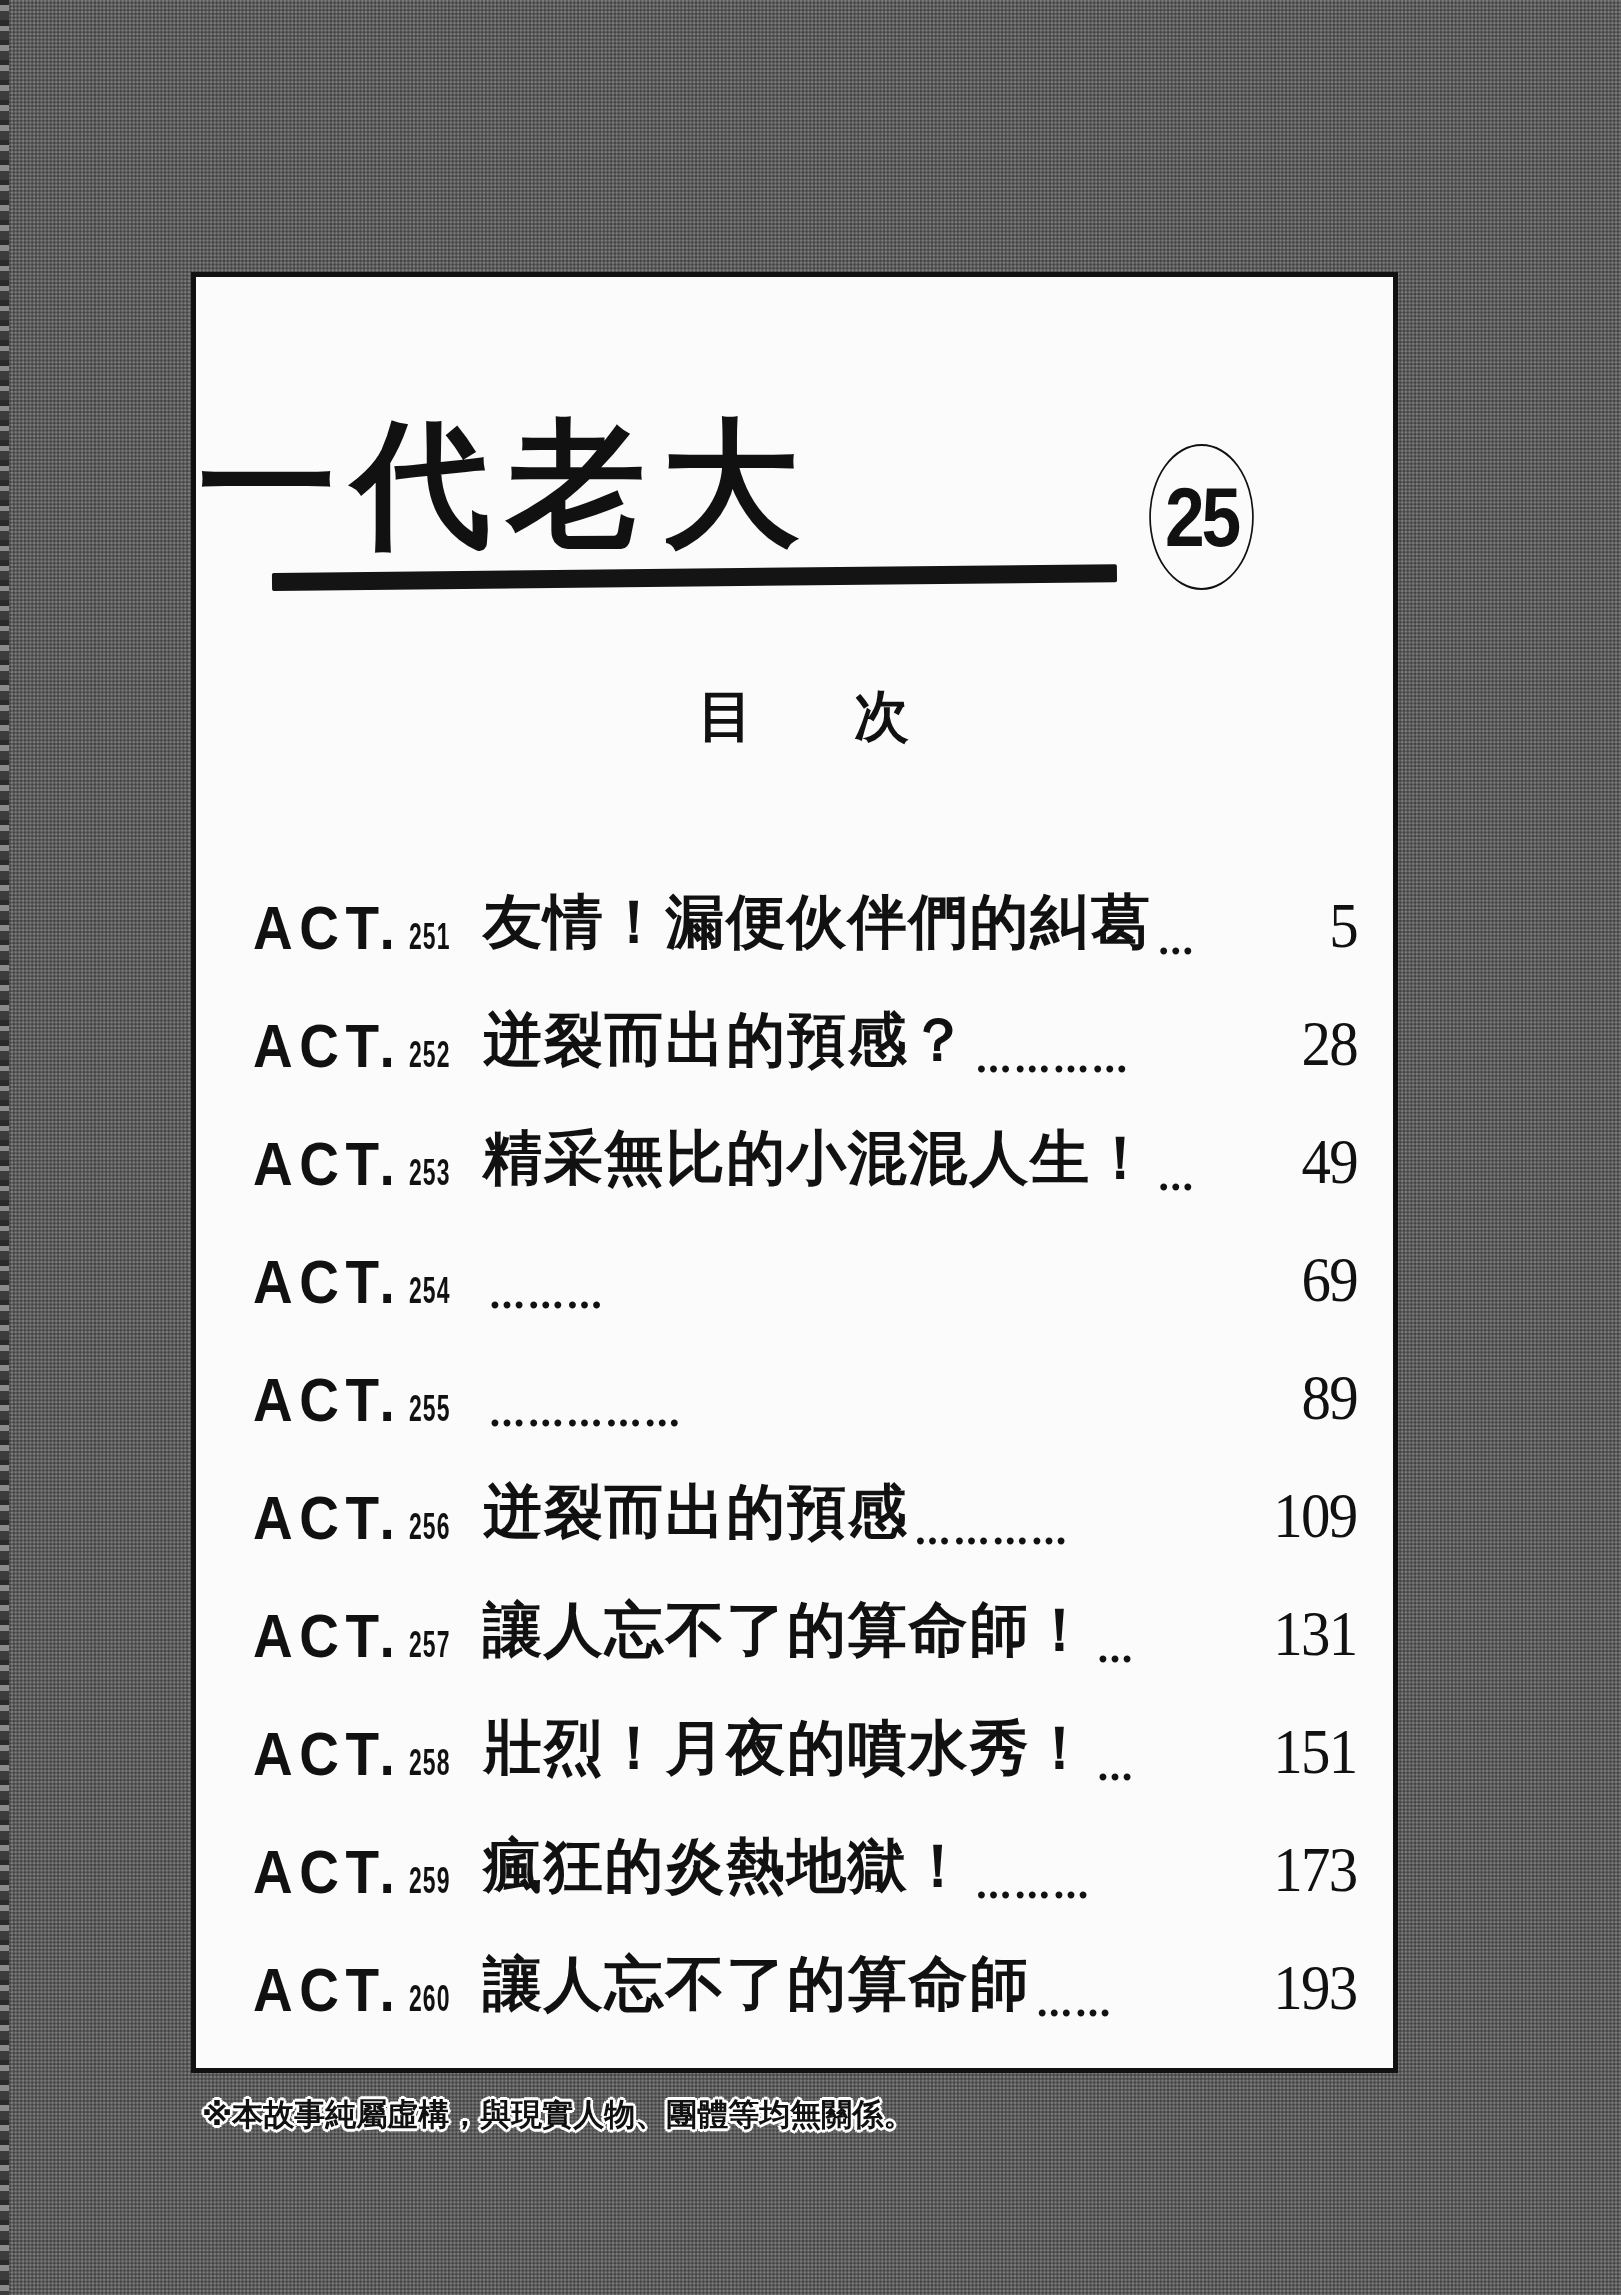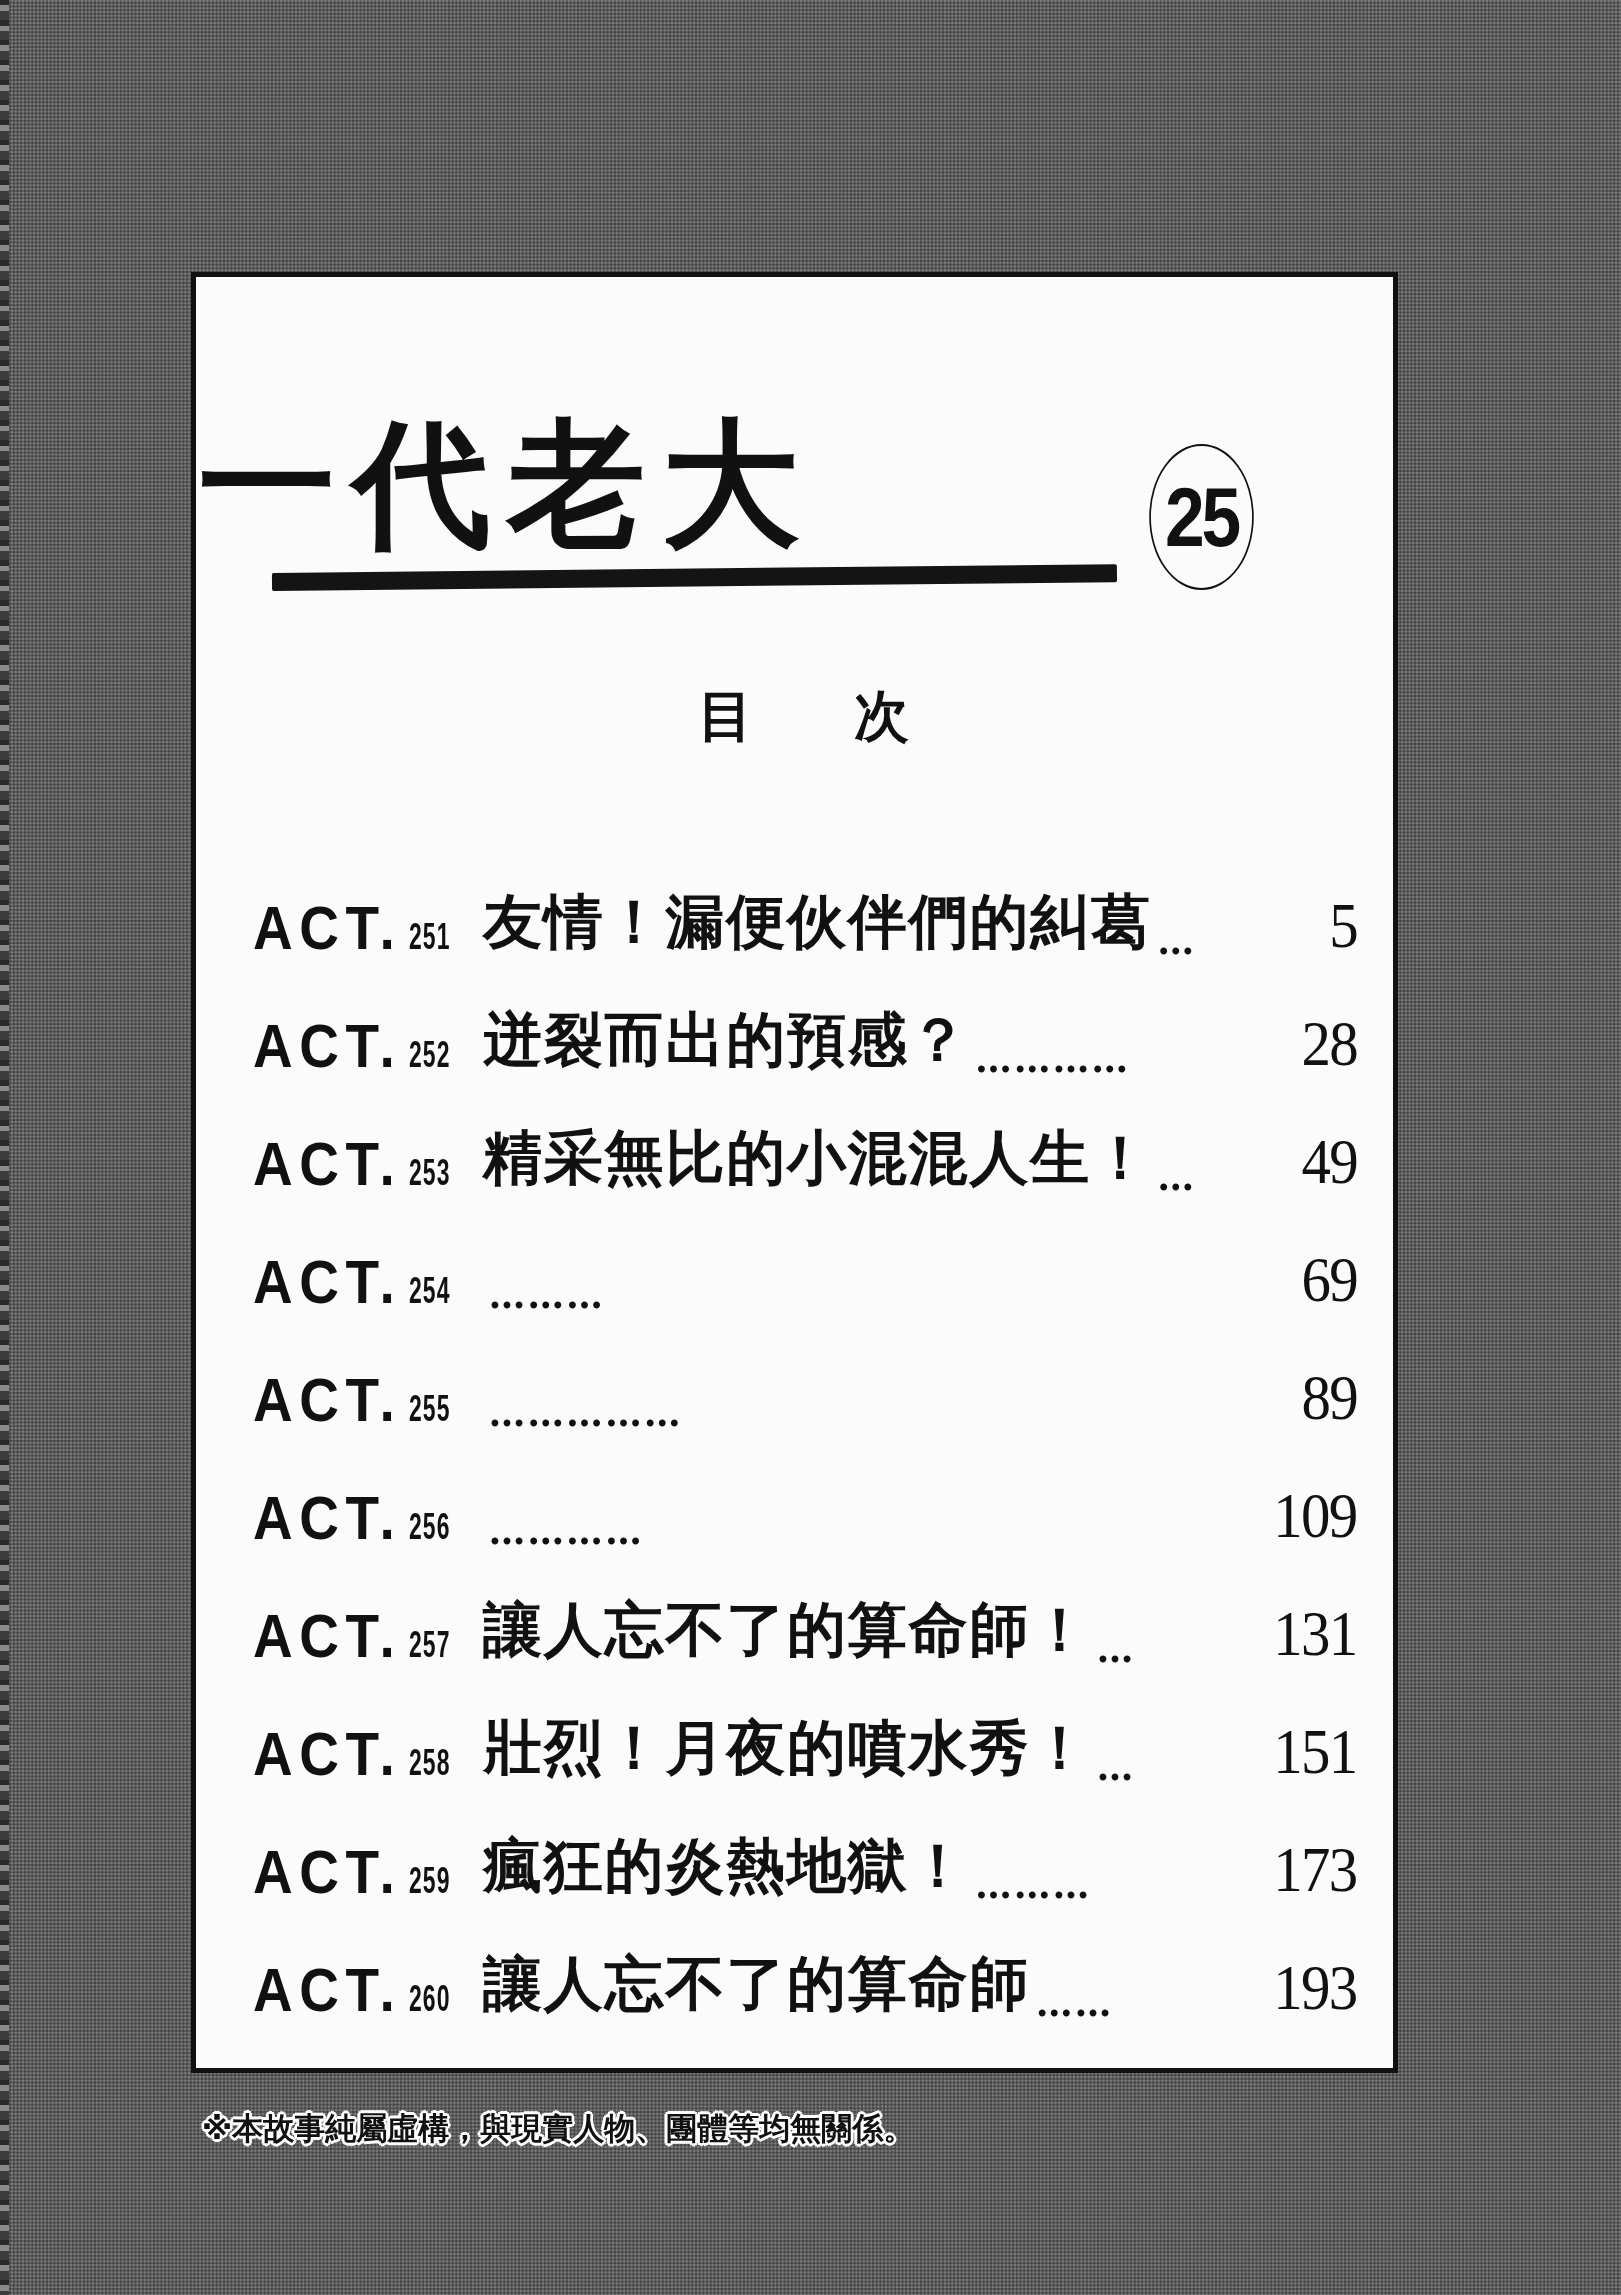--- a/index.html
+++ b/index.html
@@ -69,21 +69,20 @@
     flex: 0 0 auto; min-width: 83px; text-align: right;
     font-family: "Liberation Serif", "DejaVu Serif", serif; font-size: 64px;
     letter-spacing: -1.8px; transform: scaleX(0.92); transform-origin: right;
   }
   .disclaimer {
     position: absolute; left: 202px; top: 2094px;
     font-family: "DejaVu Sans", "Liberation Sans", sans-serif; font-weight: 700;
     font-size: 31px; color: #111; letter-spacing: 0px;
     text-shadow: -2.8px 0 #fff, 2.8px 0 #fff, 0 -2.8px #fff, 0 2.8px #fff,
                  -1.8px -1.8px #fff, 1.8px 1.8px #fff, -1.8px 1.8px #fff, 1.8px -1.8px #fff;
-    margin-top: 14px;
   }
 </style>
 </head>
 <body>
 
 <div class="binding-edge"></div>
 
 <div class="panel"></div>
 
 <div class="title">一代老大</div>
@@ -139,20 +138,21 @@
         <span class="act-num">255</span>
       </span>
     <span class="leader">……………</span>
     <span class="page">89</span>
   </div>
   <div class="toc-row">
     <span class="act">
         <span class="act-prefix">ACT.</span>
         <span class="act-num">256</span>
       </span>
+    <span class="chapter-title">迸裂而出的預感</span>
     <span class="leader">…………</span>
     <span class="page">109</span>
   </div>
   <div class="toc-row">
     <span class="act">
         <span class="act-prefix">ACT.</span>
         <span class="act-num">257</span>
       </span>
     <span class="chapter-title">讓人忘不了的算命師！</span>
     <span class="leader">…</span>

